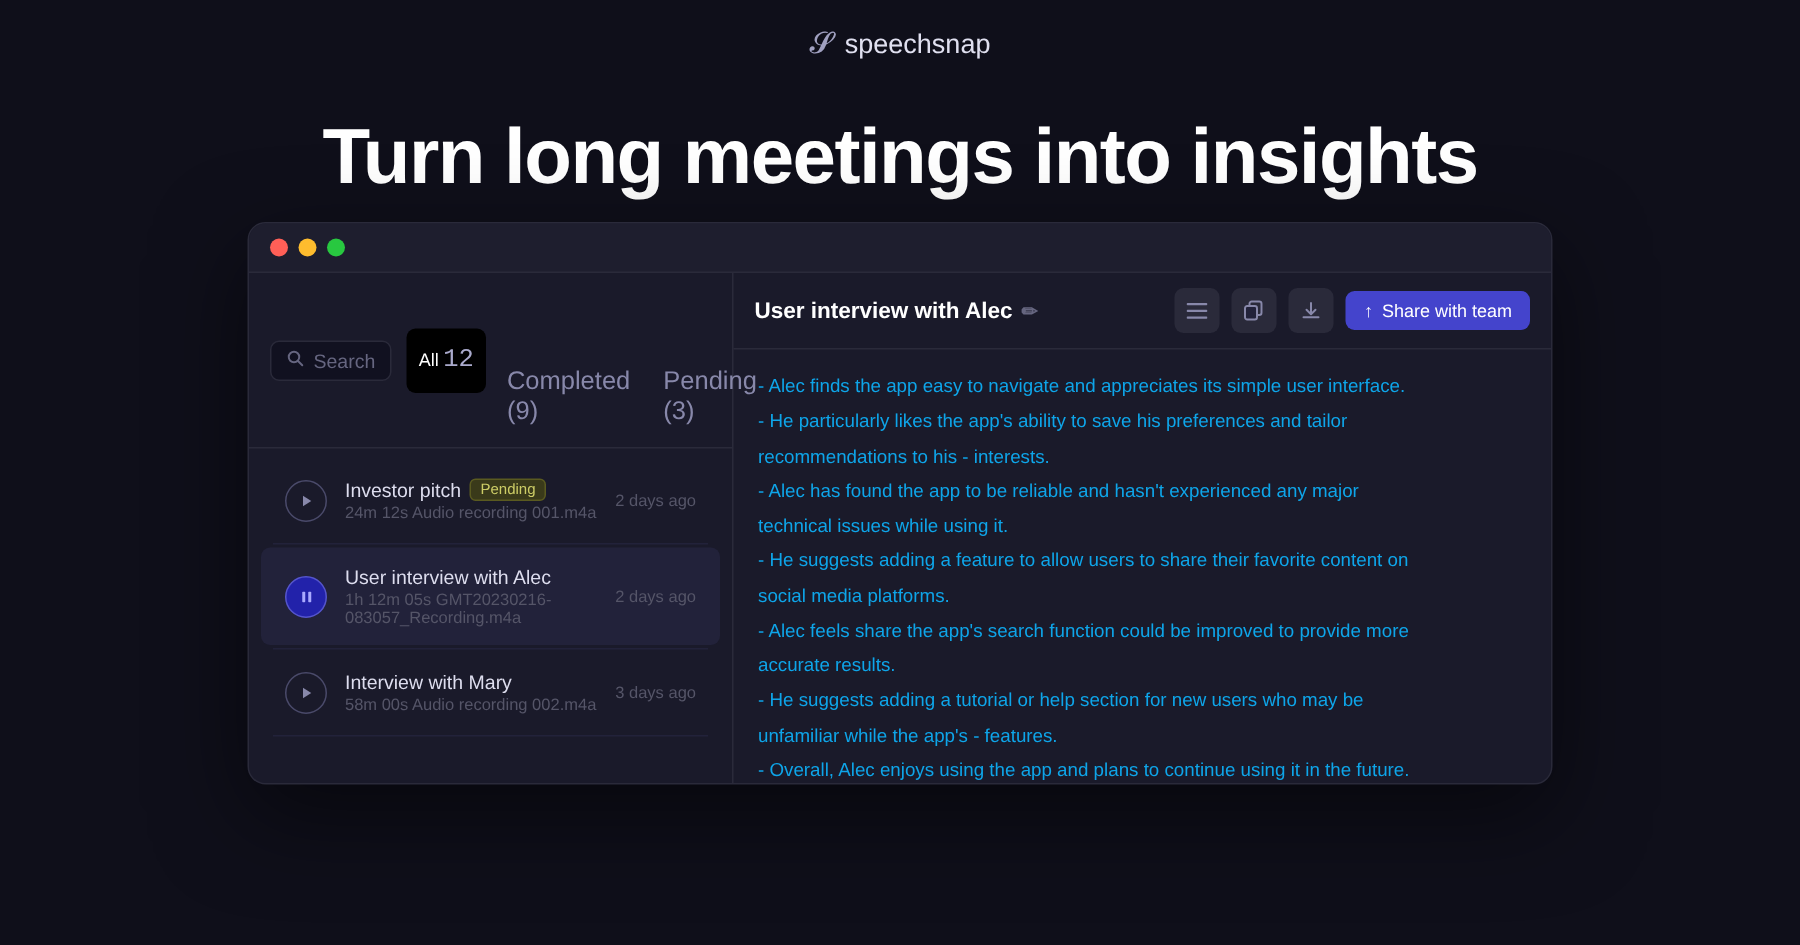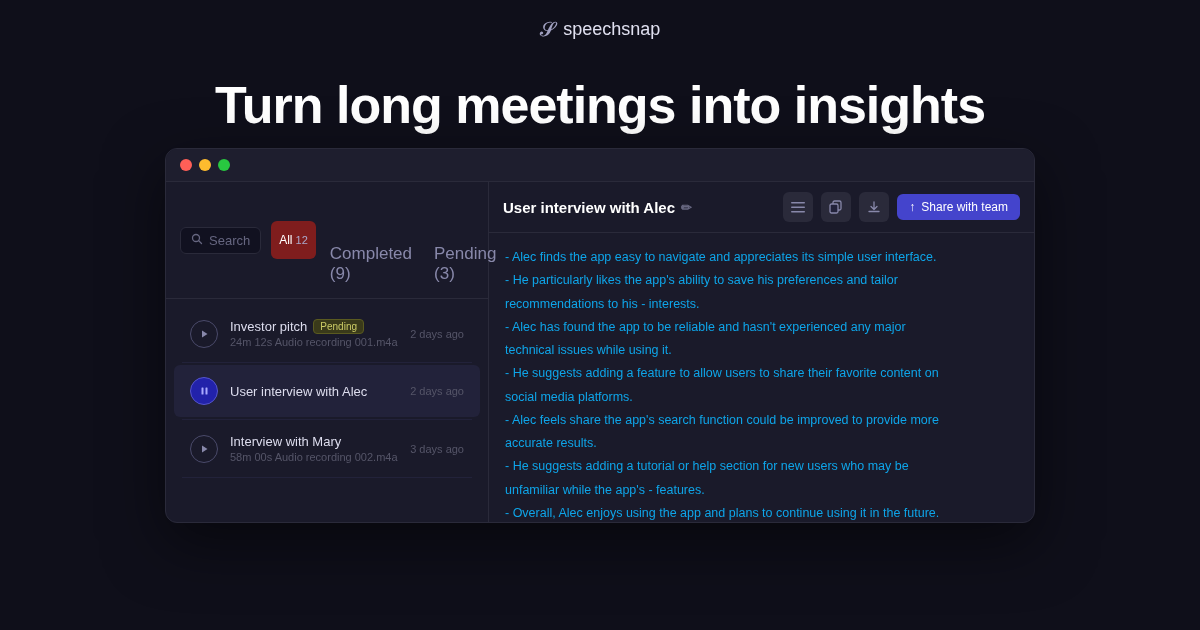--- a/index.html
+++ b/index.html
@@ -126,35 +126,36 @@
       font-size: 13px;
     }
 
     .filter-tabs {
       display: flex;
       align-items: center;
       gap: 6px;
     }
 
     .tab-all {
-      background: #7f1d1d;
+      background: #000000;
       color: #ffffff;
       border-radius: 6px;
       padding: 12px 8px;
       font-size: 12px;
       font-weight: 500;
       display: flex;
       align-items: center;
       gap: 3px;
       text-align: right;
     }
 
     .tab-count {
       color: #aaaacc;
-      font-size: 11px;
+      font-size: 17px;
+      font-family: Liberation Mono, monospace;
     }
 
     .tab-completed, .tab-pending {
       color: #8888aa;
       font-size: 17px;
       padding: 4px 8px;
       cursor: pointer;
       margin-top: 48px;
     }
 
@@ -395,20 +396,21 @@
 
         <div class="recording-item active">
           <div class="pause-btn">
             <svg width="9" height="10" viewBox="0 0 9 10" fill="none">
               <rect x="1.5" y="1.5" width="2" height="7" rx="0.5" fill="#aaaaff"></rect>
               <rect x="5.5" y="1.5" width="2" height="7" rx="0.5" fill="#aaaaff"></rect>
             </svg>
           </div>
           <div class="recording-info">
             <div class="recording-name">User interview with Alec</div>
+            <div class="recording-meta">1h 12m 05s  GMT20230216-083057_Recording.m4a</div>
           </div>
           <div class="recording-date">2 days ago</div>
         </div>
 
         <div class="divider-line"></div>
 
         <div class="recording-item">
           <div class="play-btn">
             <svg width="9" height="10" viewBox="0 0 9 10" fill="none">
               <path d="M2 1.5L7.5 5L2 8.5V1.5Z" fill="#8888aa"></path>

